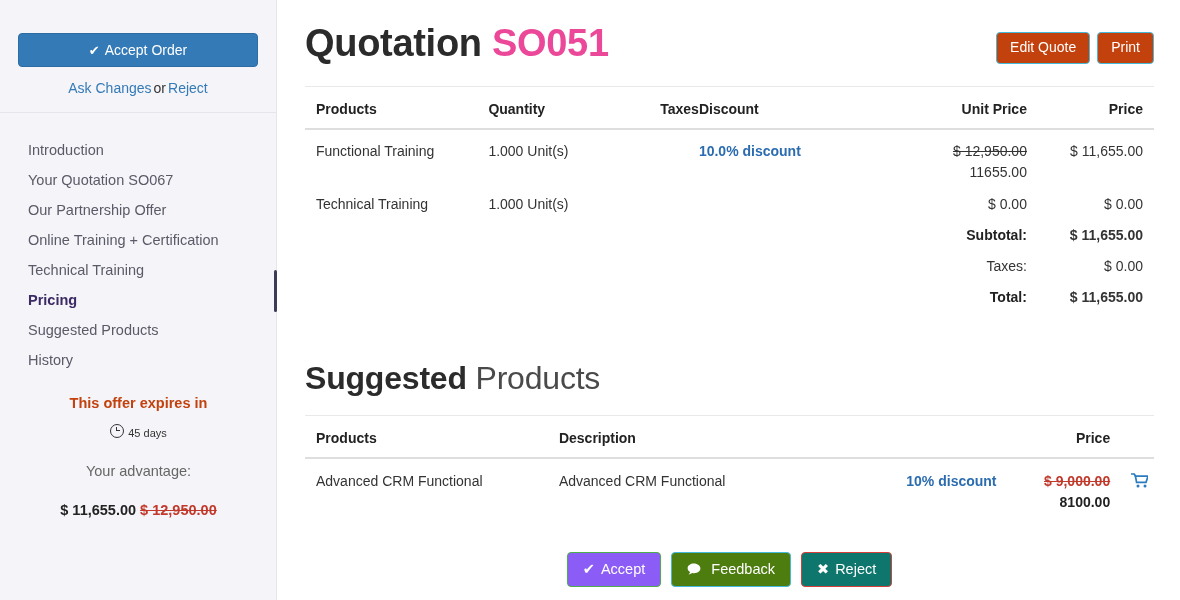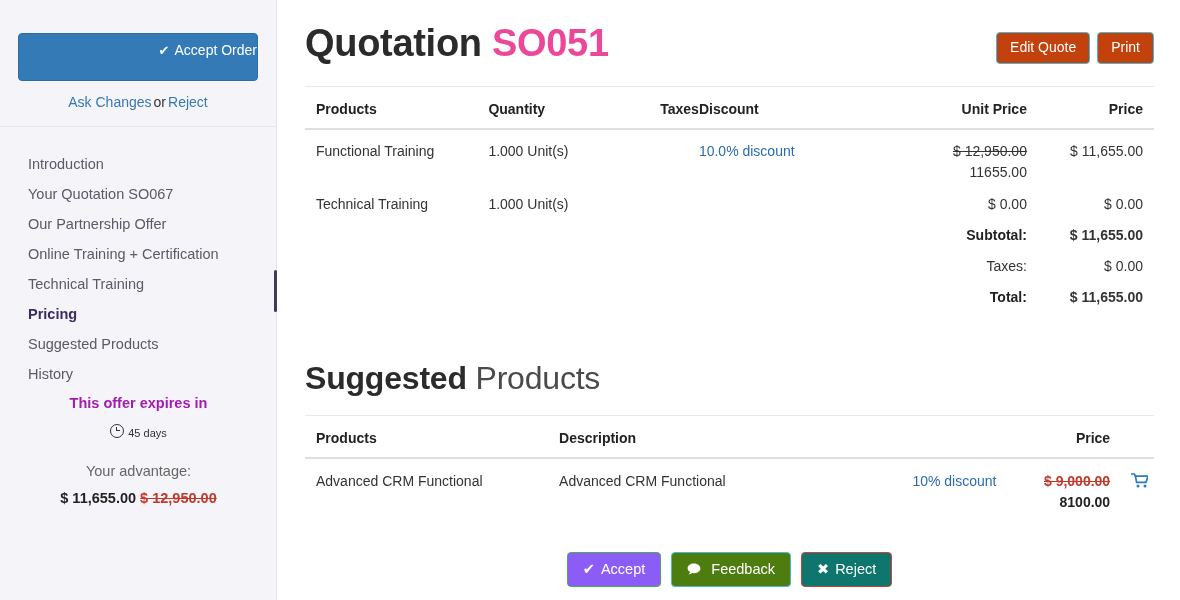--- a/index.html
+++ b/index.html
@@ -28,28 +28,28 @@
     background: #f5f4f8;
     border-right: 1px solid #e6e4ec;
     box-sizing: border-box;
     position: relative;
     flex: 0 0 277px;
   }
   .accept-order-btn {
     display: block;
     box-sizing: border-box;
     margin: 33px 18px 0 18px;
-    height: 48px;
+    height: 34px;
     line-height: 33px;
     background: #337ab7;
     border: 1px solid #2e6da4;
     border-radius: 4px;
     color: #ffffff;
     font-size: 14px;
-    text-align: right;
+    text-align: center;
     cursor: pointer;
     font-family: "Liberation Sans", sans-serif;
     white-space: nowrap;
   }
   .accept-order-btn .chk { margin-right: 5px; font-size: 13px; }
   .ask-line {
     margin-top: 13px;
     text-align: center;
     font-size: 14px;
     color: #333;
@@ -96,21 +96,21 @@
   .offer-block {
     position: absolute;
     top: 395px;
     left: 0;
     width: 277px;
     text-align: center;
   }
   .offer-title {
     font-size: 14.5px;
     font-weight: bold;
-    color: #a21caf;
+    color: #c2410c;
     margin-bottom: 13px;
   }
   .offer-days {
     font-size: 11px;
     color: #333;
     margin-bottom: 24px;
   }
   .clock-ic {
     display: inline-block;
     width: 12px; height: 12px;
@@ -126,21 +126,21 @@
     width: 1.3px; height: 4.3px; background: #333;
   }
   .clock-ic::after {
     content: ""; position: absolute;
     left: 5px; top: 5px;
     width: 3.3px; height: 1.3px; background: #333;
   }
   .adv-label {
     font-size: 14.5px;
     color: #666;
-    margin-bottom: 11px;
+    margin-bottom: 23px;
   }
   .adv-values { font-size: 14.5px; }
   .adv-new { font-weight: bold; color: #222; }
   .adv-old {
     font-weight: bold;
     color: #c0392b;
     text-decoration: line-through;
     margin-left: 4px;
   }
 
@@ -204,21 +204,21 @@
     vertical-align: top;
   }
   .ta-l { text-align: left; }
   .ta-r { text-align: right; }
   .c-prod { width: 200px; padding-left: 11px !important; }
   .c-qty  { width: 150px; }
   .c-tax  { width: 90px;  }
   .c-disc { width: 230px; }
   .c-unit { width: 150px; }
   .c-price{ width: 130px; padding-right: 11px !important; }
-  .disc-link { color: #2b6cb0; font-weight: normal; cursor: pointer; text-align: right; }
+  .disc-link { color: #2b6cb0; font-weight: bold; cursor: pointer; text-align: right; }
   .strike { text-decoration: line-through; color: #333; }
   .sub-val { display: block; padding-top: 5px; color: #333; }
   .row-gap td { padding-bottom: 16px; }
   .tot-label { text-align: right; padding-top: 12px !important; white-space: nowrap; }
   .tot-label.b { font-weight: bold; color: #222; }
   .tot-val { text-align: right; font-weight: bold; color: #222; padding-top: 12px !important; }
   .tot-val.n { font-weight: normal; color: #333; }
 
   h2.sub-title {
     margin: 52px 0 0 0;

